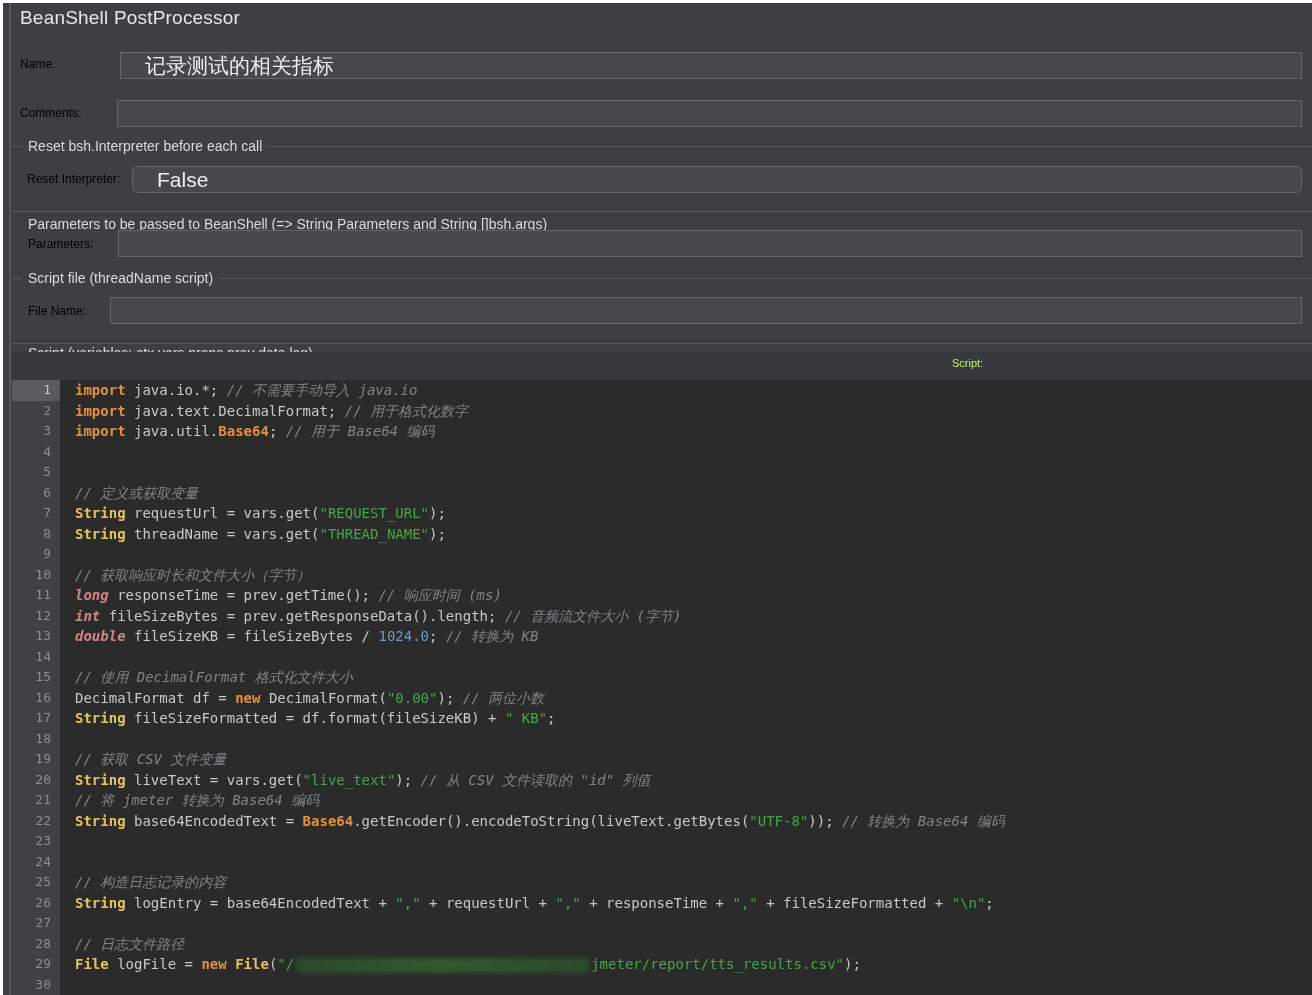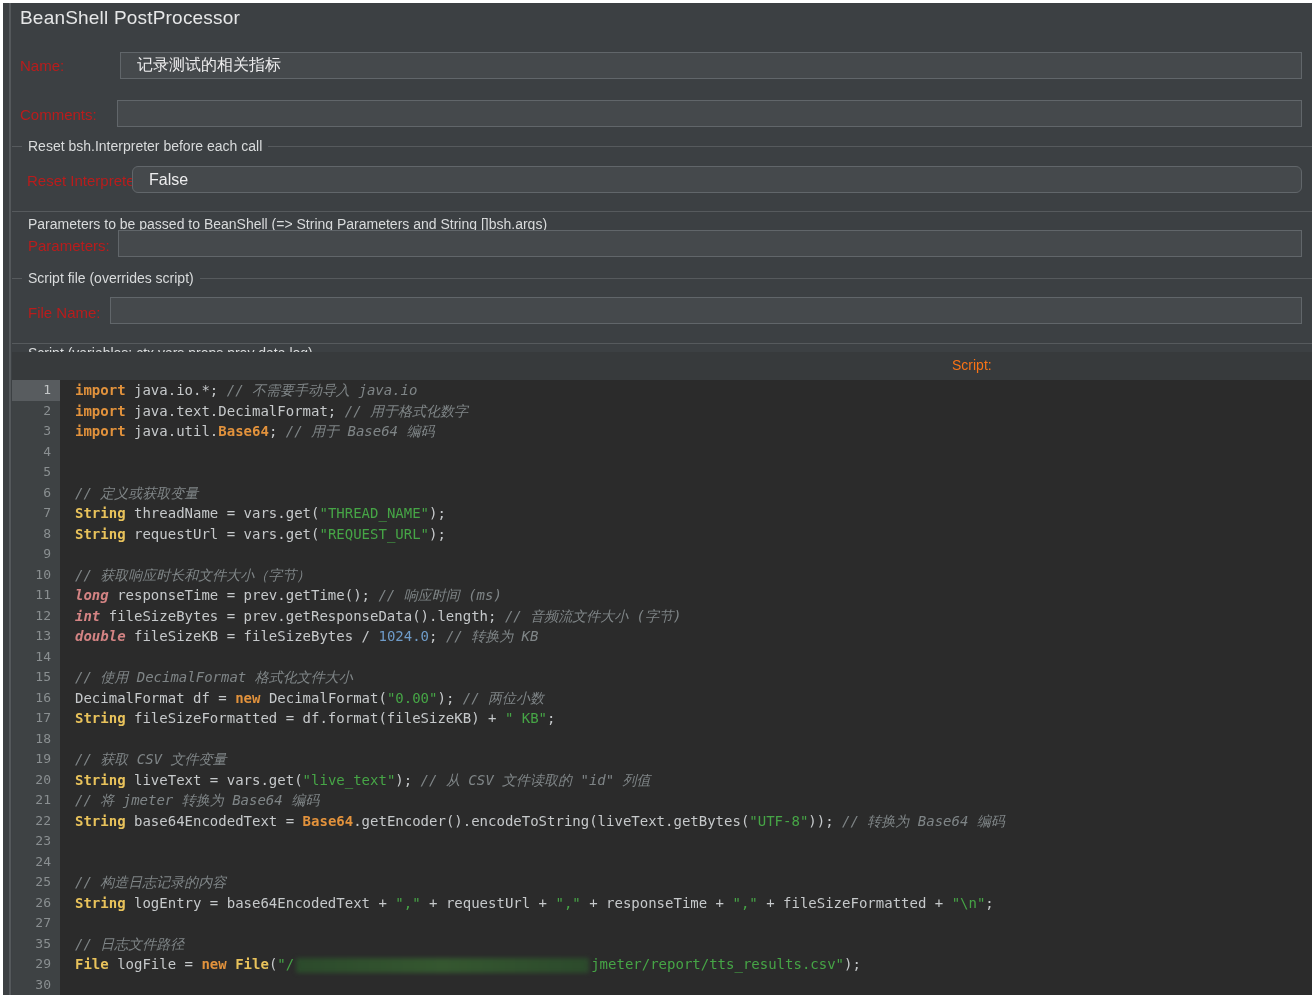--- a/index.html
+++ b/index.html
@@ -6,37 +6,37 @@
   body {
     width:1312px; height:995px; position:relative; overflow:hidden;
     background:#ffffff;
     font-family:"Liberation Sans", sans-serif;
   }
   .panel { position:absolute; left:3px; top:3px; right:0; bottom:0; background:#3C4043; }
   .vline { position:absolute; left:9px; top:3px; width:2px; bottom:0; background:#54585B; }
 
   .page-title { position:absolute; left:20px; top:7px; font-size:19px; color:#E6E7E8; letter-spacing:.2px; }
 
-  .lbl { position:absolute; font-size:15px; color:#b91c1c; }
+  .lbl { position:absolute; font-size:12px; color:#000000; }
 
   .tfield {
     position:absolute; right:10px; height:27px; box-sizing:border-box;
     background:#45494C; border:1px solid #61666A; color:#EDEDEE;
-    font-size:16px; padding:0 16px; font-family:"Liberation Sans", sans-serif;
+    font-size:21px; padding:0 24px; font-family:"Liberation Sans", sans-serif;
     outline:none;
   }
 
   .group-line { position:absolute; left:12px; right:0; height:1px; background:#5B5F62; opacity:.85; }
   .group-title {
     position:absolute; left:22px; font-size:14px; color:#D9DBDC;
     background:#3C4043; padding:0 6px; white-space:nowrap;text-align:center;
   }
 
   .script-band { position:absolute; left:12px; right:0; top:352px; height:28px; background:#373A3C; border-bottom:1px solid #2B2D2F; }
-  .script-band-label { position:absolute; left:940px; top:5px; font-size:14px; color:#f97316; }
+  .script-band-label { position:absolute; left:940px; top:5px; font-size:11px; color:#bef264; }
 
   .editor {
     position:absolute; left:12px; right:0; top:380px; bottom:0;
     display:flex; background:#2B2B2B;
     font-family:"DejaVu Sans Mono", monospace; font-size:14px;
   }
   .gutter {
     width:48px; background:#3E4244; color:#8A8F91; text-align:right;
     box-sizing:border-box; font-size:13px; flex:none;
   }
@@ -76,21 +76,21 @@
 <div class="group-title" style="top:138px;">Reset bsh.Interpreter before each call</div>
 <div class="lbl" style="left:27px; top:172px;">Reset Interpreter:</div>
 <input class="tfield" style="left: 132px; top: 166px; border-radius: 6px;" value="False">
 
 <div class="group-line" style="top:211px;"></div>
 <div class="group-title" style="top:203px;margin-top:13px;">Parameters to be passed to BeanShell (=&gt; String Parameters and String []bsh.args)</div>
 <div class="lbl" style="left:28px; top:237px;">Parameters:</div>
 <input class="tfield" style="left: 118px; top: 230px;" value="">
 
 <div class="group-line" style="top:278px;"></div>
-<div class="group-title" style="top:270px;">Script file (overrides script)</div>
+<div class="group-title" style="top:270px;">Script file (threadName script)</div>
 <div class="lbl" style="left:28px; top:304px;">File Name:</div>
 <input class="tfield" style="left: 110px; top: 297px;" value="">
 
 <div class="group-line" style="top:343px;"></div>
 <div class="group-title" style="top:345px;">Script (variables: ctx vars props prev data log)</div>
 
 <div class="script-band">
   <div class="script-band-label">Script:</div>
 </div>
 
@@ -116,33 +116,33 @@
       <div class="ln">18</div>
       <div class="ln">19</div>
       <div class="ln">20</div>
       <div class="ln">21</div>
       <div class="ln">22</div>
       <div class="ln">23</div>
       <div class="ln">24</div>
       <div class="ln">25</div>
       <div class="ln">26</div>
       <div class="ln">27</div>
-      <div class="ln">35</div>
+      <div class="ln">28</div>
       <div class="ln">29</div>
       <div class="ln">30</div>
     </div>
   <div class="code">
       <div class="code-row"><span class="tok-kw">import</span><span class="tok-pln"> java.io.*; </span><span class="tok-com">// 不需要手动导入 java.io</span></div>
       <div class="code-row"><span class="tok-kw">import</span><span class="tok-pln"> java.text.DecimalFormat; </span><span class="tok-com">// 用于格式化数字</span></div>
       <div class="code-row"><span class="tok-kw">import</span><span class="tok-pln"> java.util.</span><span class="tok-kw">Base64</span><span class="tok-pln">; </span><span class="tok-com">// 用于 Base64 编码</span></div>
       <div class="code-row"></div>
       <div class="code-row"></div>
       <div class="code-row"><span class="tok-com">// 定义或获取变量</span></div>
+      <div class="code-row"><span class="tok-cls">String</span><span class="tok-pln"> requestUrl = vars.get(</span><span class="tok-str">"REQUEST_URL"</span><span class="tok-pln">);</span></div>
       <div class="code-row"><span class="tok-cls">String</span><span class="tok-pln"> threadName = vars.get(</span><span class="tok-str">"THREAD_NAME"</span><span class="tok-pln">);</span></div>
-      <div class="code-row"><span class="tok-cls">String</span><span class="tok-pln"> requestUrl = vars.get(</span><span class="tok-str">"REQUEST_URL"</span><span class="tok-pln">);</span></div>
       <div class="code-row"></div>
       <div class="code-row"><span class="tok-com">// 获取响应时长和文件大小（字节）</span></div>
       <div class="code-row"><span class="tok-prim">long</span><span class="tok-pln"> responseTime = prev.getTime(); </span><span class="tok-com">// 响应时间 (ms)</span></div>
       <div class="code-row"><span class="tok-prim">int</span><span class="tok-pln"> fileSizeBytes = prev.getResponseData().length; </span><span class="tok-com">// 音频流文件大小 (字节)</span></div>
       <div class="code-row"><span class="tok-prim">double</span><span class="tok-pln"> fileSizeKB = fileSizeBytes / </span><span class="tok-num">1024.0</span><span class="tok-pln">; </span><span class="tok-com">// 转换为 KB</span></div>
       <div class="code-row"></div>
       <div class="code-row"><span class="tok-com">// 使用 DecimalFormat 格式化文件大小</span></div>
       <div class="code-row"><span class="tok-pln">DecimalFormat df = </span><span class="tok-kw">new</span><span class="tok-pln"> DecimalFormat(</span><span class="tok-str">"0.00"</span><span class="tok-pln">); </span><span class="tok-com">// 两位小数</span></div>
       <div class="code-row"><span class="tok-cls">String</span><span class="tok-pln"> fileSizeFormatted = df.format(fileSizeKB) + </span><span class="tok-str">" KB"</span><span class="tok-pln">;</span></div>
       <div class="code-row"></div>

